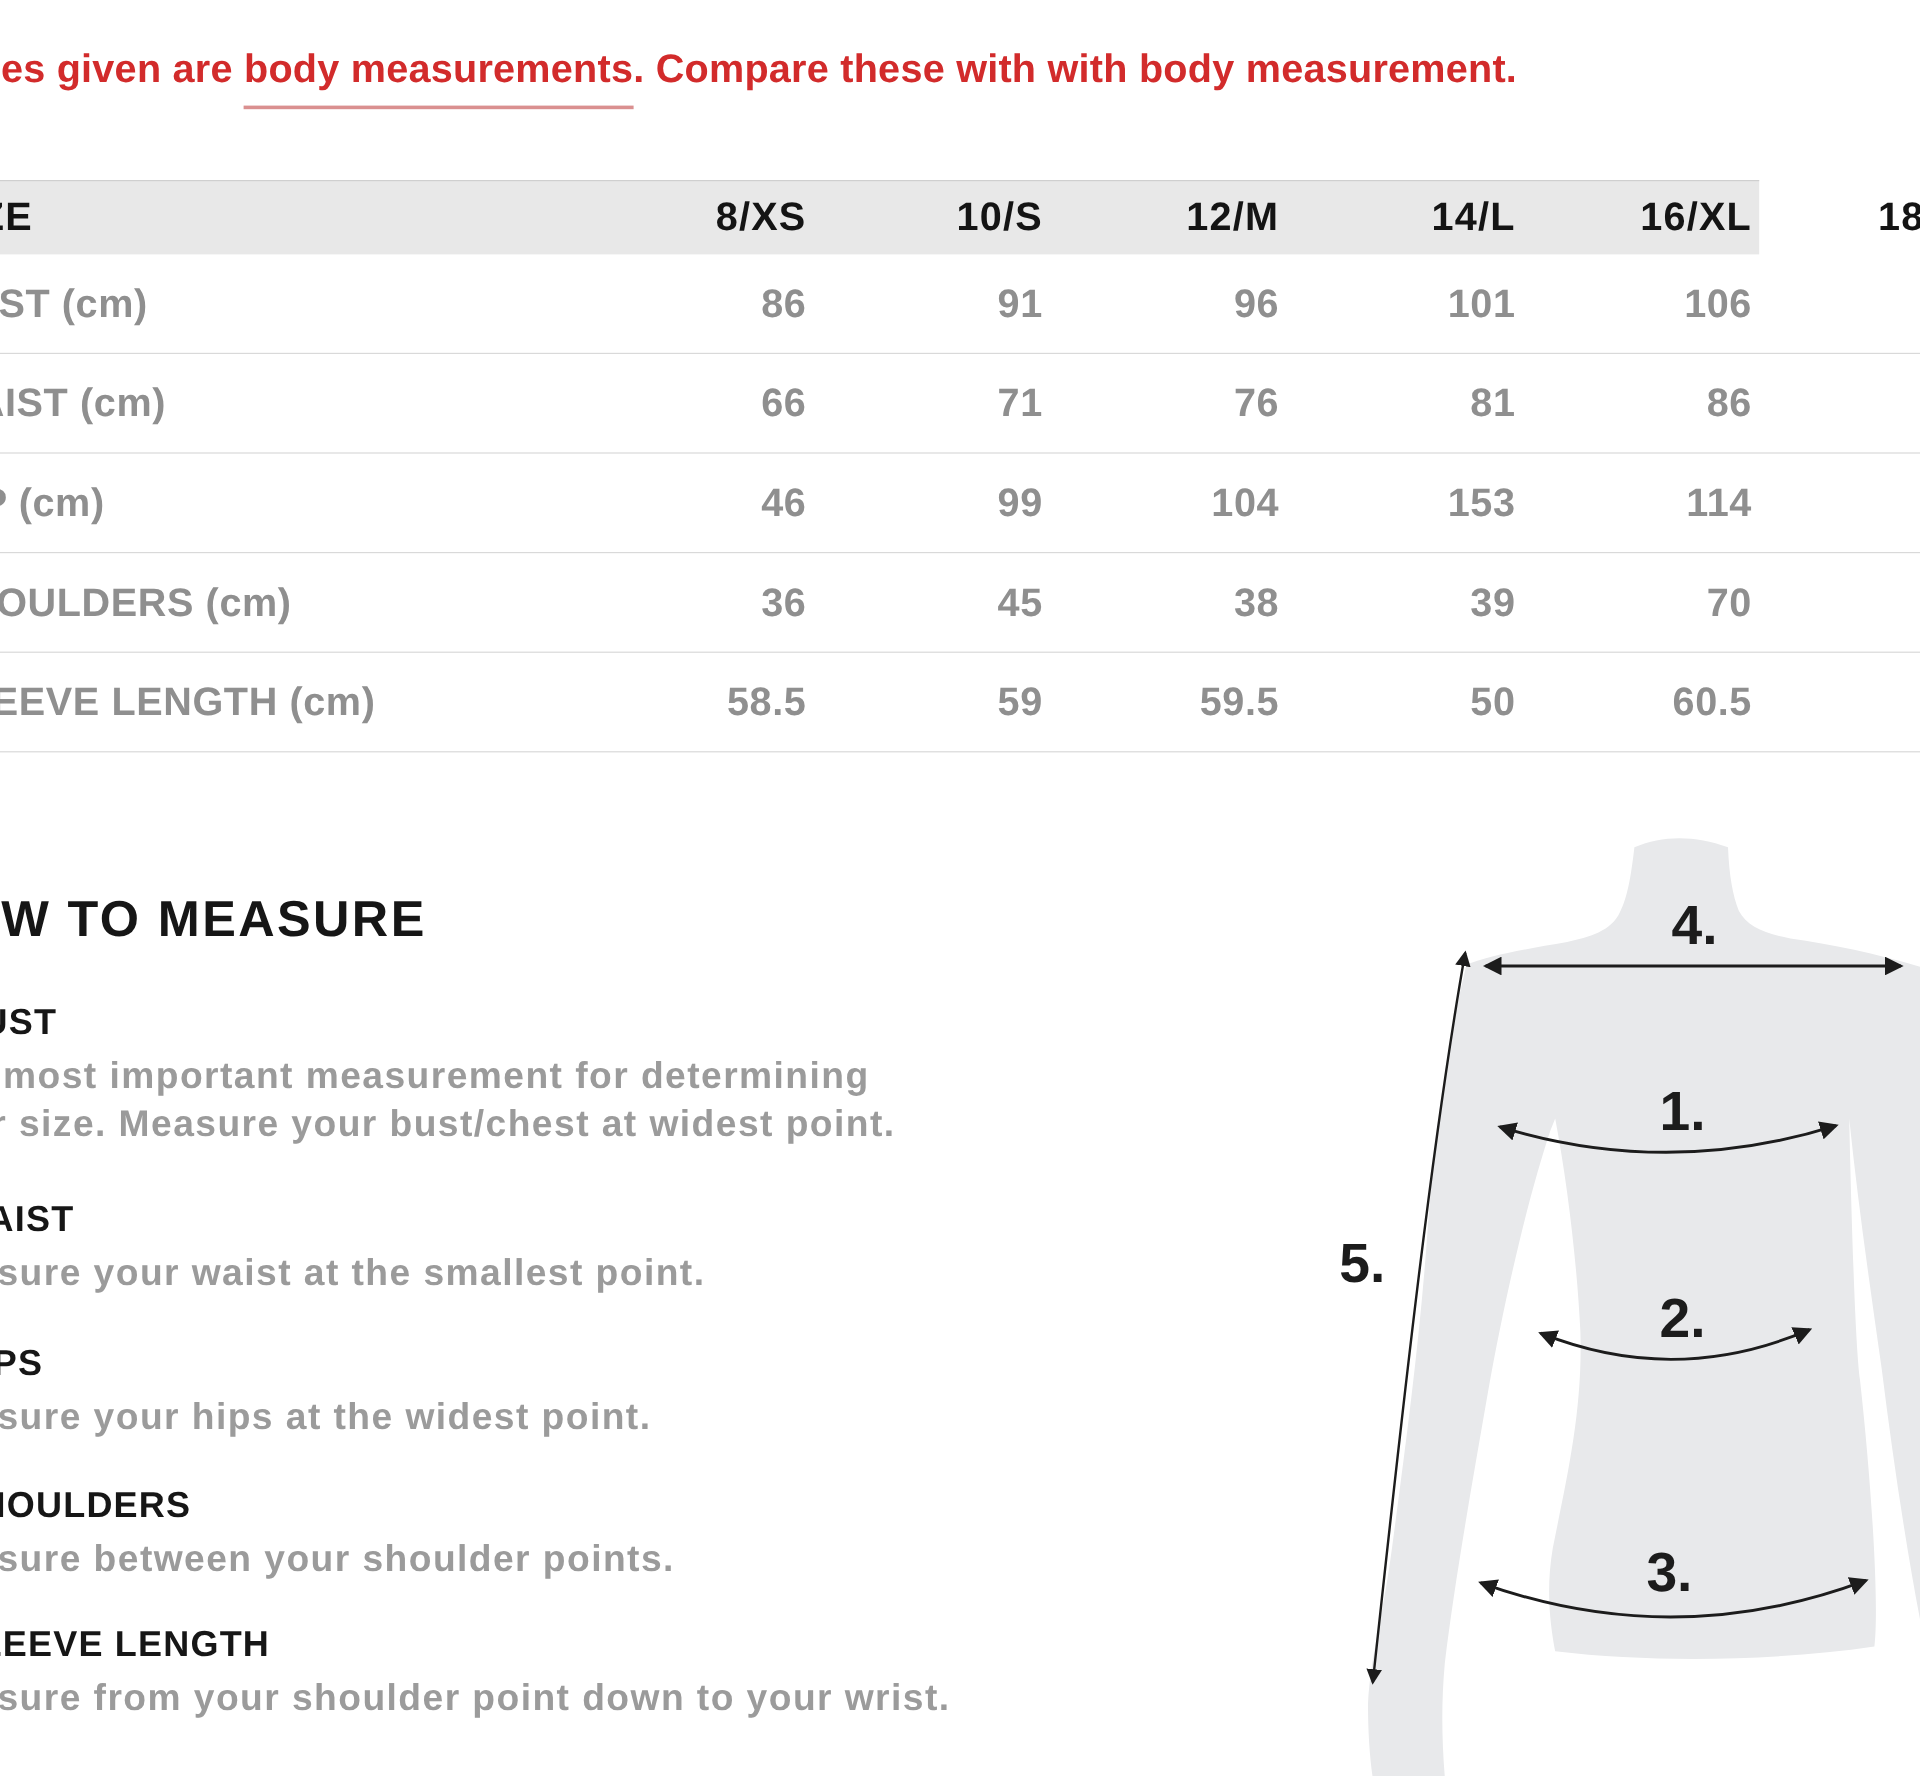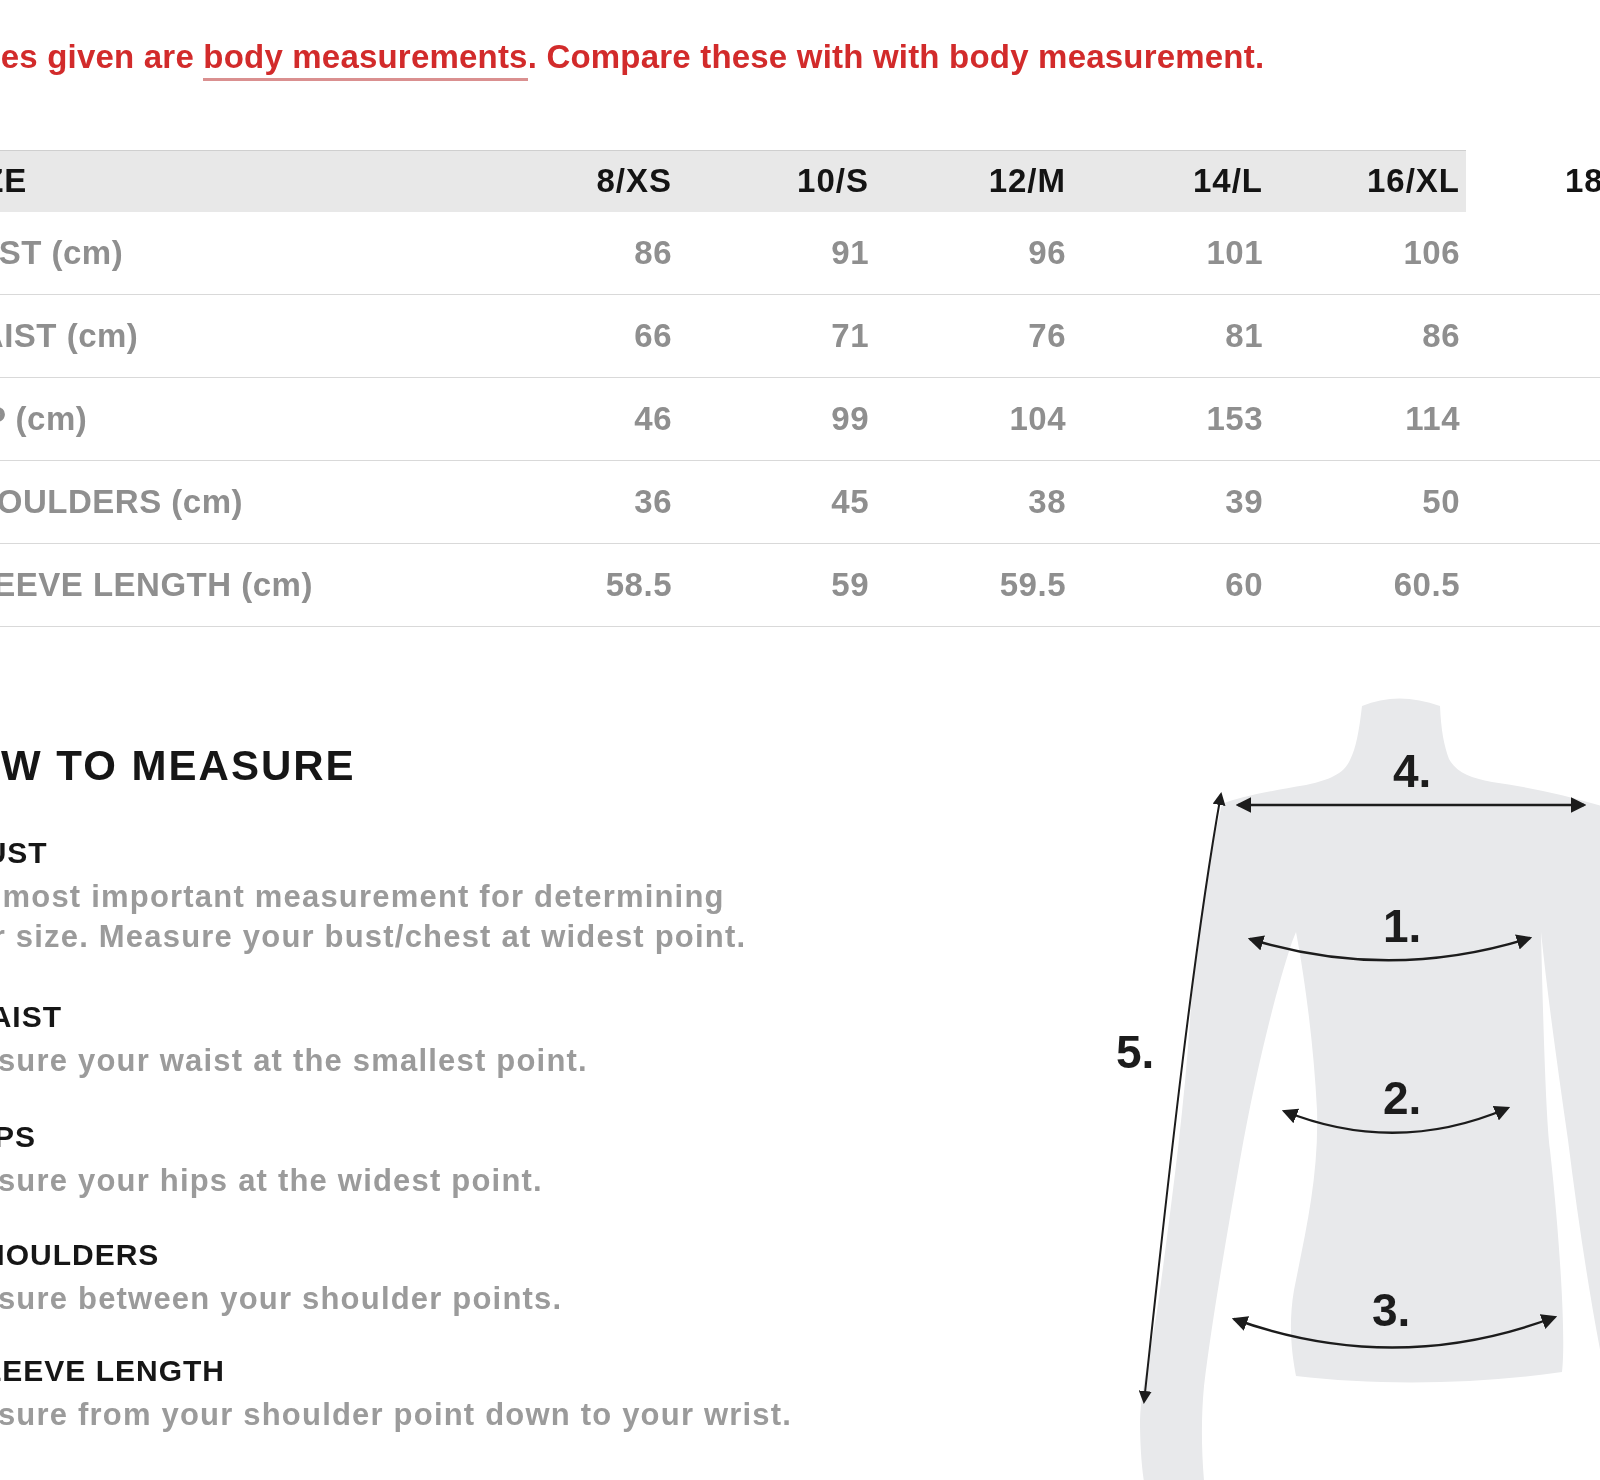--- a/index.html
+++ b/index.html
@@ -5,21 +5,21 @@
   html,body{margin:0;padding:0;background:#fff;}
   #viewport{
     position:relative;width:1600px;height:1480px;overflow:hidden;background:#ffffff;
     font-family:"Liberation Sans",sans-serif;
   }
   
   .note{
     position:absolute;left:-96px;top:38px;white-space:nowrap;
     font-size:33px;font-weight:bold;letter-spacing:.2px;color:#d22b2b;
   }
-  .note .u{border-bottom:3px solid #da9090;padding-bottom:3px;}
+  .note .u{border-bottom:3px solid #da9090;padding-bottom:13px;}
   
   .size-table{position:absolute;left:-50px;top:150px;width:1790px;}
   .trow{display:flex;align-items:center;}
   .thead{position:relative;height:62px;}
   .thead::before{
     content:"";position:absolute;left:0;top:0;width:1516px;height:62px;
     background:#e8e8e8;border-top:1px solid #cfcfcf;box-sizing:border-box;
   }
   .thead .cell{position:relative;z-index:1;}
   .drow{height:82px;border-bottom:1px solid #d9d9d9;}
@@ -93,29 +93,29 @@
           <div class="cell cd">153</div>
           <div class="cell cd">114</div>
           <div class="cell cd">119</div>
         </div>
         <div class="trow drow">
           <div class="cell cl">SHOULDERS (cm)</div>
           <div class="cell cd">36</div>
           <div class="cell cd">45</div>
           <div class="cell cd">38</div>
           <div class="cell cd">39</div>
-          <div class="cell cd">50</div>
+          <div class="cell cd">70</div>
           <div class="cell cd">41</div>
         </div>
         <div class="trow drow">
           <div class="cell cl">SLEEVE LENGTH (cm)</div>
           <div class="cell cd">58.5</div>
           <div class="cell cd">59</div>
           <div class="cell cd">59.5</div>
-          <div class="cell cd">60</div>
+          <div class="cell cd">50</div>
           <div class="cell cd">60.5</div>
           <div class="cell cd">61</div>
         </div>
       </div>
   </div>
 
   <h2 class="howto-title">HOW TO MEASURE</h2>
   <div id="sections">
       <div class="section sec-0">
         <h3>BUST</h3>

